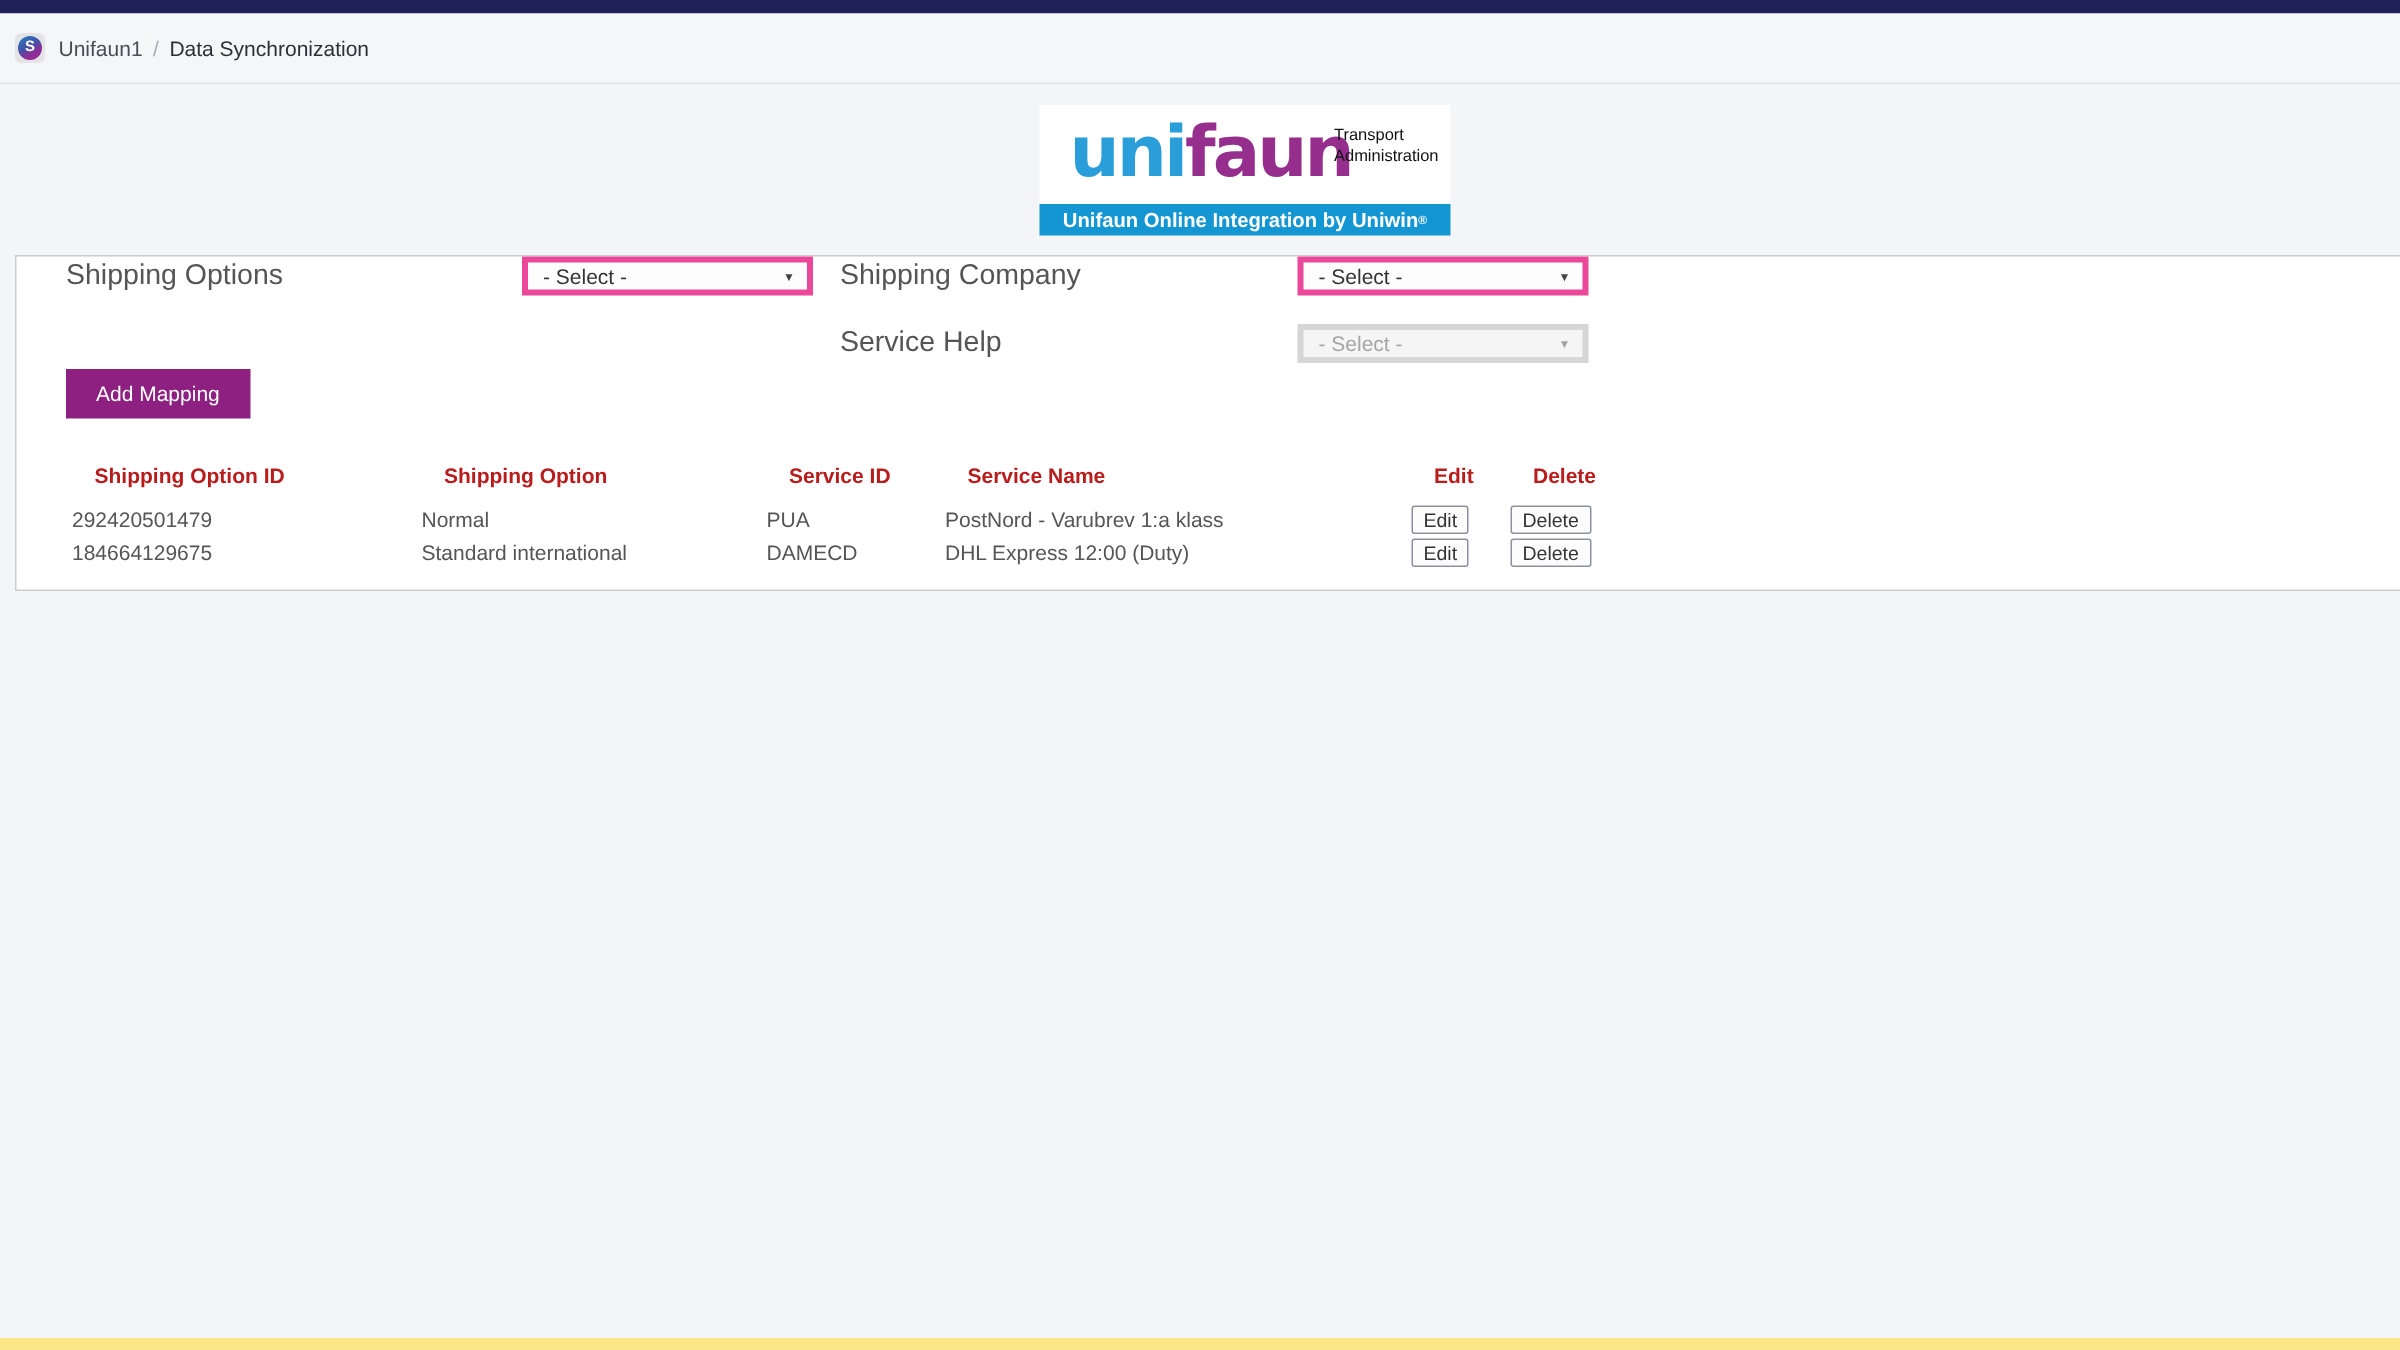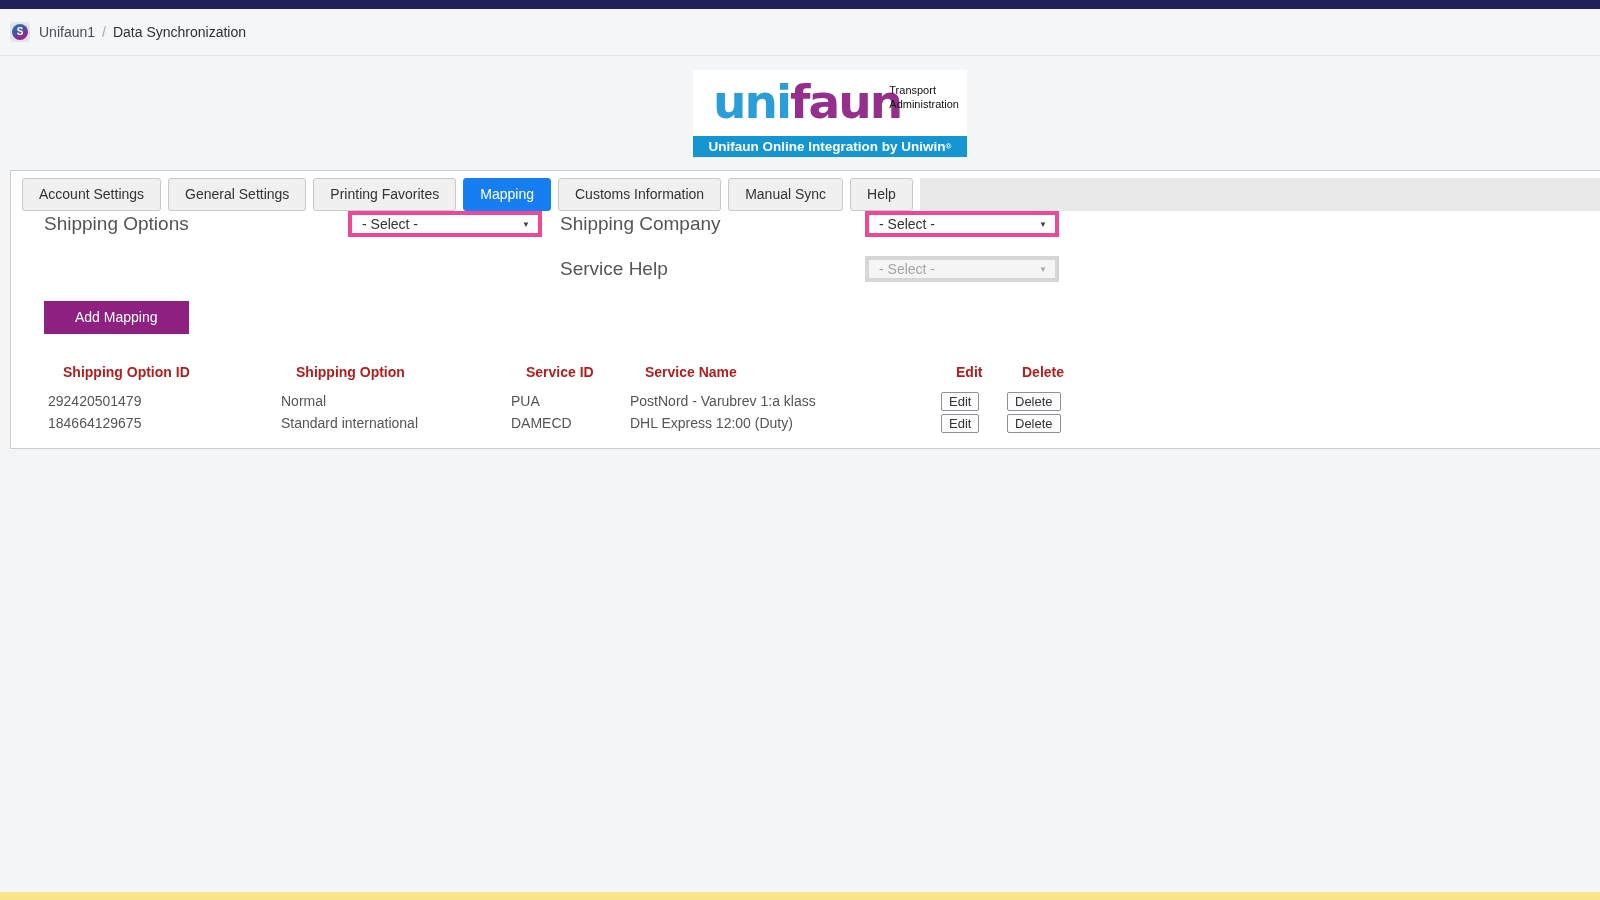--- a/index.html
+++ b/index.html
@@ -79,21 +79,21 @@
   .select {
     height:26px; background:#fdfdfd; border:4px solid #ec4899;
     display:flex; align-items:center; justify-content:space-between;
     padding:0 8px 0 10px; font-size:14px; color:#333; cursor:pointer;
   }
   .select .arrow { font-size:8px; color:#444; }
   .select.disabled { background:#f5f5f5; border-color:#d6d6d6; color:#a5a5a5; cursor:default; }
   .select.disabled .arrow { color:#a5a5a5; }
 
   .add-btn {
-    margin-top:19px; height:33px; padding:0 31px;
+    margin-top:4px; height:33px; padding:0 20px;
     background:#8d2080; border:none; color:#fff; font-size:14px;
     font-family:inherit; cursor:pointer; display:inline-block; line-height:33px;
   }
 
   .mappings-title { font-size:20px; font-weight:bold; color:#333; margin-top:34px; }
 
   .table { margin:26px 0 0 4px; font-size:14px; }
   .trow {
     display:grid;
     grid-template-columns:233px 230px 119px 311px 66px 200px;
@@ -131,30 +131,20 @@
       <div>Administration</div>
     </div>
   </div>
   <div class="logo-strip">
     <span>Unifaun Online Integration by Uniwin</span>
       <sup>®</sup>
   </div>
 </div>
 
 <div class="panel">
-  <div class="tabbar">
-    <div class="tab">Account Settings</div>
-    <div class="tab">General Settings</div>
-    <div class="tab">Printing Favorites</div>
-    <div class="tab active">Mapping</div>
-    <div class="tab">Customs Information</div>
-    <div class="tab">Manual Sync</div>
-    <div class="tab">Help</div>
-    <div class="tab-filler"></div>
-  </div>
 
   <div class="content">
 
     <div class="form-grid">
       <div class="field-label r1 c1">Shipping Options</div>
       <div class="select r1 c2">
         <span>- Select -</span>
         <span class="arrow">▼</span>
       </div>
       <div class="field-label r1 c4">Shipping Company</div>

